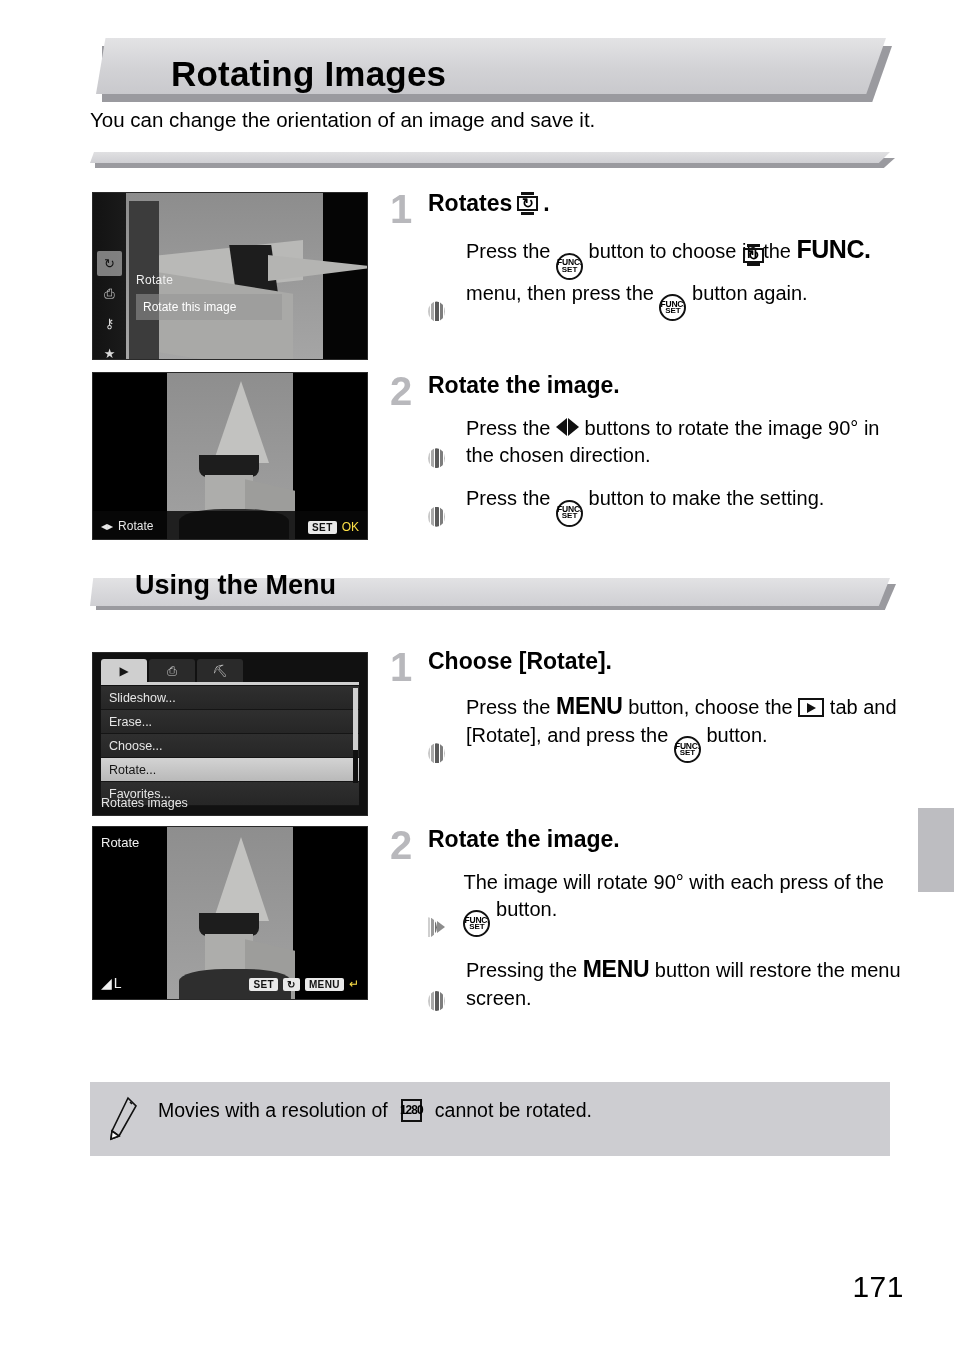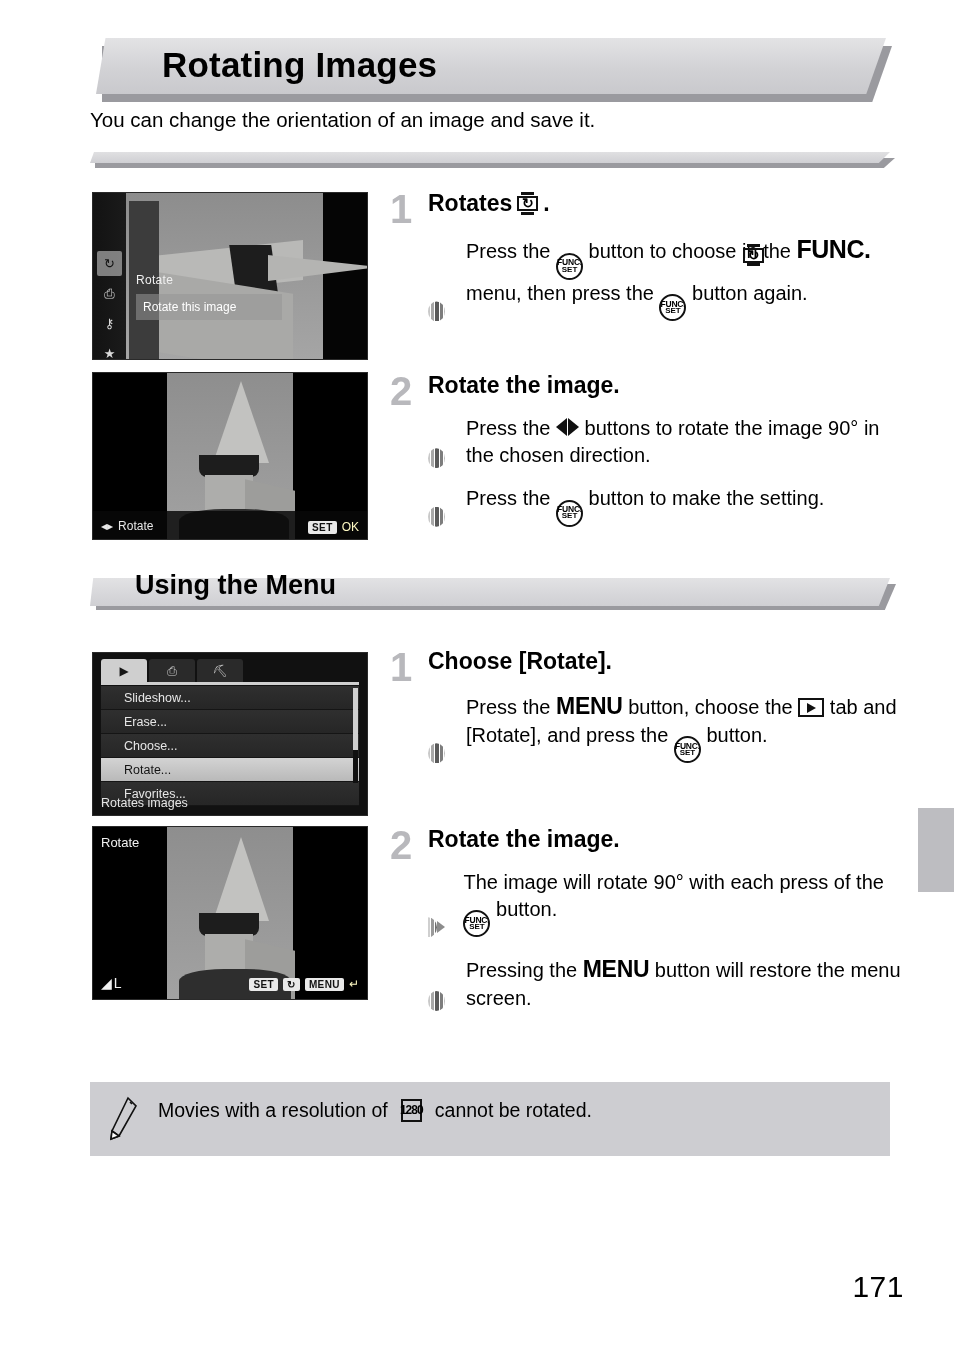--- a/index.html
+++ b/index.html
@@ -13,21 +13,21 @@
 
   
   .title-wrap{position:absolute;left:96px;top:38px;width:790px;height:56px;}
   .title-shadow{position:absolute;left:6px;top:8px;width:100%;height:100%;
     background:#9a9a9f;
     clip-path:polygon(0 0, 100% 0, 97.5% 100%, 0 100%);}
   .title-bar{position:absolute;left:0;top:0;width:100%;height:100%;
     background:linear-gradient(180deg,#e3e3e5 0%,#d2d2d5 55%,#c9c9cd 100%);
     clip-path:polygon(1.2% 0, 100% 0, 97.5% 100%, 0 100%);}
   .title-bar h1{position:absolute;left:66px;top:50%;transform:translateY(-52%);
-    margin:0;font-size:35px;font-weight:bold;letter-spacing:.2px;
+    margin:9px;font-size:35px;font-weight:bold;letter-spacing:.2px;
     font-family:"Liberation Sans", sans-serif;white-space:nowrap;}
 
   .intro{position:absolute;left:90px;top:108px;font-size:20.5px;}
 
   
   .rule-wrap{position:absolute;left:90px;top:152px;width:800px;height:16px;}
   .rule-shadow{position:absolute;left:5px;top:6px;width:100%;height:10px;background:#9a9a9f;
     clip-path:polygon(0 0,100% 0,98.6% 100%,0 100%);}
   .rule-bar{position:absolute;left:0;top:0;width:100%;height:11px;
     background:linear-gradient(180deg,#e0e0e2 0%,#cfcfd3 100%);
@@ -69,30 +69,30 @@
     background:rgba(150,150,150,.55);display:flex;align-items:center;}
   .func-row span{padding-left:7px;font-size:12px;color:#fff;}
 
   .bar-bottom{position:absolute;left:0;bottom:0;width:100%;height:28px;
     background:rgba(8,8,8,.85);}
   .bb-left{position:absolute;left:8px;bottom:6px;font-size:12px;color:#e8e8e8;
     display:flex;align-items:center;gap:5px;}
   .bb-right{position:absolute;right:8px;bottom:5px;display:flex;align-items:center;gap:5px;}
   .key{display:inline-block;background:#e9e9e9;color:#111;font-size:10px;font-weight:bold;
     padding:1px 4px;border-radius:2px;letter-spacing:.4px;}
-  .ok{color:#fef9c3;font-size:12px;}
+  .ok{color:#fde047;font-size:12px;}
 
   
   .tabs{position:absolute;left:8px;top:6px;display:flex;gap:2px;}
   .tab{width:46px;height:24px;background:#2a2a2a;border-radius:3px 3px 0 0;
     display:flex;align-items:center;justify-content:center;color:#cfcfcf;font-size:12px;}
   .tab.active{background:#cfcfcf;color:#151515;}
   .tab-strip{position:absolute;left:8px;top:29px;right:8px;height:3px;background:#cfcfcf;}
   .mlist{position:absolute;left:8px;top:33px;right:8px;}
-  .mitem{height:23px;display:flex;align-items:center;padding-left:23px;font-size:12.5px;
+  .mitem{height:23px;display:flex;align-items:center;padding-left:8px;font-size:12.5px;
     color:#e6e6e6;background:linear-gradient(180deg,#2f2f2f,#262626);
     border-bottom:1px solid #151515;}
   .mitem.sel{background:linear-gradient(180deg,#d3d3d3,#b9b9b9);color:#141414;}
   .mscroll{position:absolute;right:9px;top:35px;width:5px;height:95px;background:#101010;}
   .mscroll i{position:absolute;left:0;top:0;width:5px;height:62px;background:#d0d0d0;display:block;}
   .mhint{position:absolute;left:8px;bottom:5px;font-size:12.5px;color:#e6e6e6;}
 
   .rot-label{position:absolute;left:8px;top:8px;font-size:13px;color:#f0f0f0;}
   .qual{position:absolute;left:8px;bottom:8px;font-size:14px;color:#f2f2f2;
     display:flex;align-items:center;gap:2px;}

